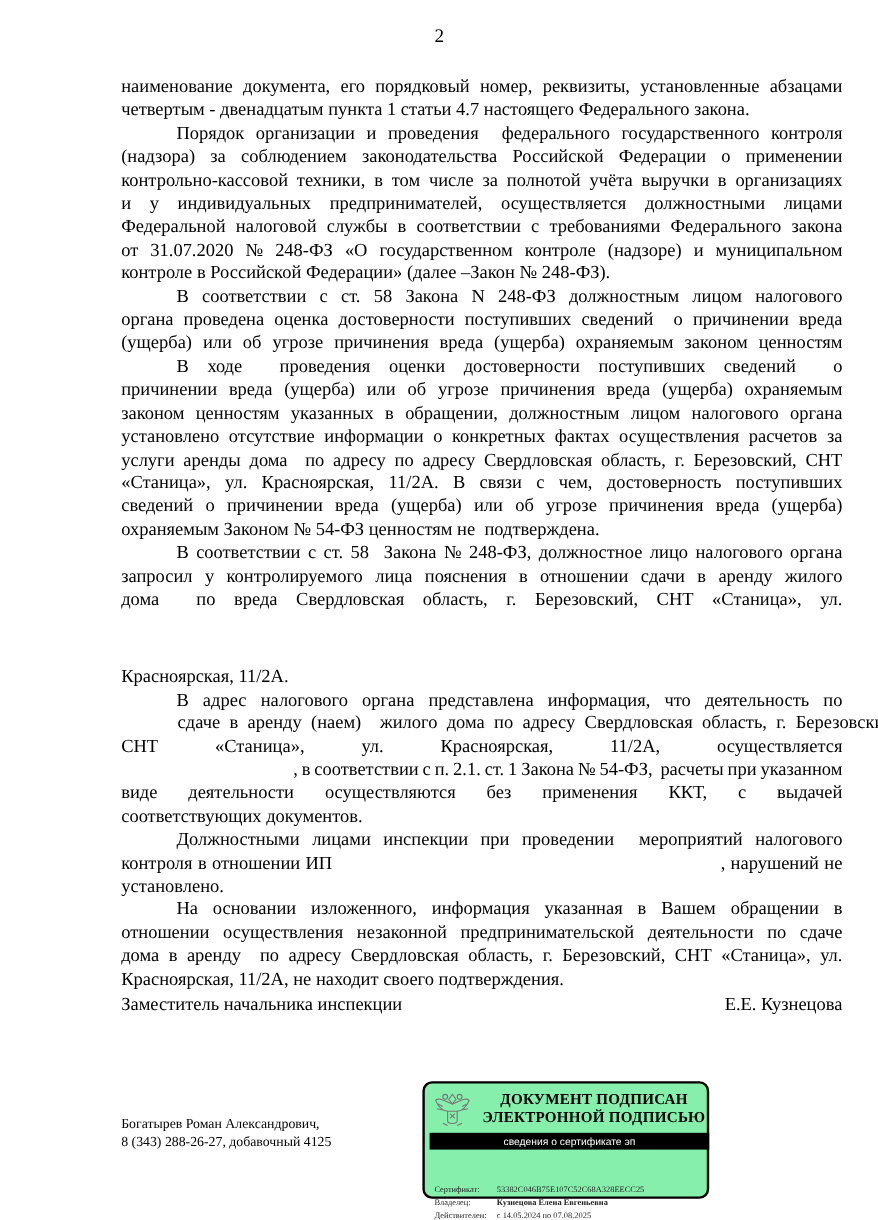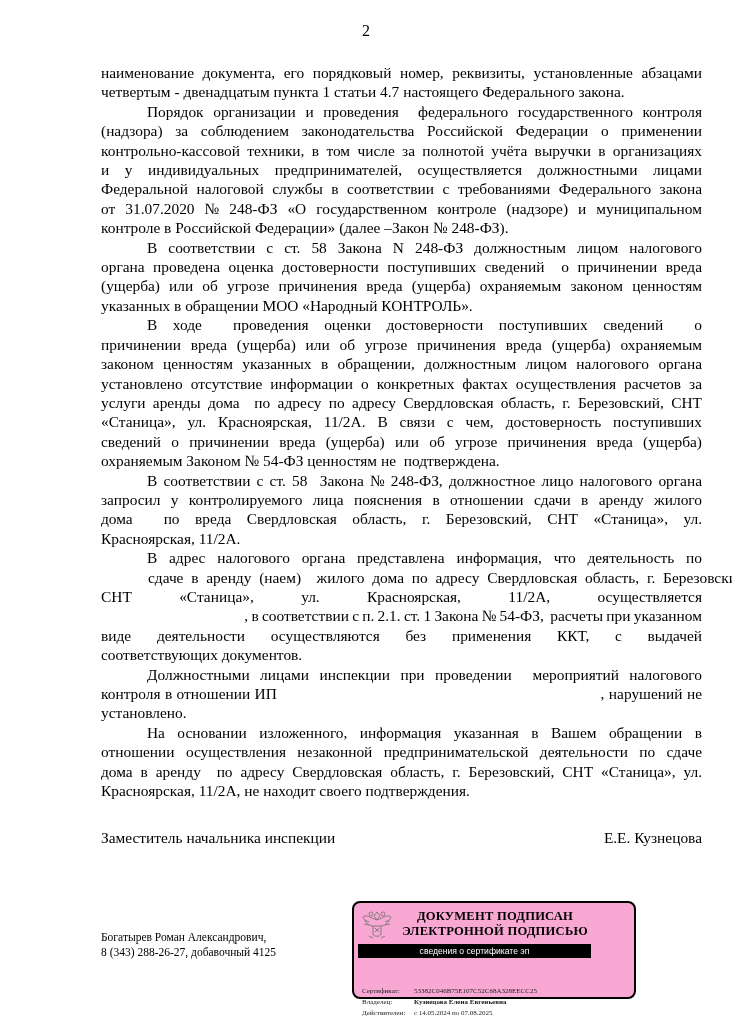--- a/index.html
+++ b/index.html
@@ -6,21 +6,21 @@
   body { width: 732px; height: 1017px; position: relative; overflow: hidden;
          font-family: "Liberation Serif", "DejaVu Serif", serif; color: #000; }
   .page-num { position: absolute; top: 22px; left: 0; width: 100%; text-align: center; font-size: 16px; }
   .body { position: absolute; left: 101px; top: 63px; width: 601px; font-size: 15.4px; line-height: 19.4px; }
   .p { text-align: justify; margin: 0; }
   .p.indent { text-indent: 46px; }
   .line { display: block; text-align: justify; text-align-last: justify; white-space: nowrap; }
   .line.last { text-align-last: left; }
   .sig-row { position: absolute; left: 101px; top: 829px; width: 601px; font-size: 15.4px; display: flex; justify-content: space-between; }
   .contact { position: absolute; left: 101px; top: 930px; font-size: 11.5px; line-height: 15px; }
-  .stamp { position: absolute; left: 352px; top: 901px; width: 284px; height: 98px; border: 2.5px solid #000; border-radius: 8px; box-sizing: border-box; background: #f9a8d4; }
+  .stamp { position: absolute; left: 352px; top: 901px; width: 239px; height: 98px; border: 2.5px solid #000; border-radius: 8px; box-sizing: border-box; background: #86efac; }
   .stamp .emblem { position: absolute; left: 7px; top: 5px; width: 32px; height: 34px; }
   .stamp .title { position: absolute; left: 42px; top: 6px; width: 198px; text-align: center; font-weight: bold; font-size: 12.6px; line-height: 15px; letter-spacing: 0.2px; }
   .stamp .bar { position: absolute; left: 4px; top: 41px; width: 233px; height: 14px; background: #000; color: #fff; font-family: "Liberation Sans", "DejaVu Sans", sans-serif; font-size: 8.6px; line-height: 14px; text-align: center; }
   .stamp .info { position: absolute; left: 8px; top: 59px; font-size: 7px; line-height: 11px; color: #222; margin-top: 24px; }
   .stamp .info .row { display: flex; }
   .stamp .info .k { width: 52px; }
   .stamp .info .v.bold { font-weight: bold; }
 </style>
 </head>
 <body>
@@ -38,37 +38,36 @@
       <span class="line" style="white-space: pre; display: block; text-indent: 0px; word-spacing: 3.49688px;">контрольно-кассовой техники, в том числе за полнотой учёта выручки в организациях</span>
       <span class="line" style="white-space: pre; display: block; text-indent: 0px; word-spacing: 11.6484px;">и у индивидуальных предпринимателей, осуществляется должностными лицами</span>
       <span class="line" style="white-space: pre; display: block; text-indent: 0px; word-spacing: 4.64258px;">Федеральной налоговой службы в соответствии с требованиями Федерального закона</span>
       <span class="line" style="white-space: pre; display: block; text-indent: 0px; word-spacing: 6.19271px;">от 31.07.2020 № 248-ФЗ «О государственном контроле (надзоре) и муниципальном</span>
       <span class="line last" style="white-space: pre; display: block; text-indent: 0px;">контроле в Российской Федерации» (далее –Закон № 248-ФЗ).</span>
     </div>
     <div class="p indent">
       <span class="line" style="padding-left: 46px; white-space: pre; display: block; text-indent: 0px; word-spacing: 7.18125px;">В соответствии с ст. 58 Закона N 248-ФЗ должностным лицом налогового</span>
       <span class="line" style="white-space: pre; display: block; text-indent: 0px; word-spacing: 4.55556px;">органа проведена оценка достоверности поступивших сведений  о причинении вреда</span>
       <span class="line" style="white-space: pre; display: block; text-indent: 0px; word-spacing: 5.2691px;">(ущерба) или об угрозе причинения вреда (ущерба) охраняемым законом ценностям</span>
-      <span class="line last" style="white-space: pre; display: block; text-indent: 0px;">указанных в обращении МОО «Народный КОНТРОЛЬ».</span>
     </div>
     <div class="p indent">
       <span class="line" style="padding-left: 46px; white-space: pre; display: block; text-indent: 0px; word-spacing: 11.7066px;">В ходе  проведения оценки достоверности поступивших сведений  о</span>
       <span class="line" style="white-space: pre; display: block; text-indent: 0px; word-spacing: 5.96875px;">причинении вреда (ущерба) или об угрозе причинения вреда (ущерба) охраняемым</span>
       <span class="line" style="white-space: pre; display: block; text-indent: 0px; word-spacing: 5.57422px;">законом ценностям указанных в обращении, должностным лицом налогового органа</span>
       <span class="line" style="white-space: pre; display: block; text-indent: 0px; word-spacing: 4.14648px;">установлено отсутствие информации о конкретных фактах осуществления расчетов за</span>
       <span class="line" style="white-space: pre; display: block; text-indent: 0px; word-spacing: 3.4974px;">услуги аренды дома  по адресу по адресу Свердловская область, г. Березовский, СНТ</span>
       <span class="line" style="white-space: pre; display: block; text-indent: 0px; word-spacing: 8.06944px;">«Станица», ул. Красноярская, 11/2А. В связи с чем, достоверность поступивших</span>
       <span class="line" style="white-space: pre; display: block; text-indent: 0px; word-spacing: 6.36719px;">сведений о причинении вреда (ущерба) или об угрозе причинения вреда (ущерба)</span>
       <span class="line last" style="white-space: pre; display: block; text-indent: 0px;">охраняемым Законом № 54-ФЗ ценностям не  подтверждена.</span>
     </div>
     <div class="p indent">
       <span class="line" style="padding-left: 46px; white-space: pre; display: block; text-indent: 0px; word-spacing: 2.32682px;">В соответствии с ст. 58  Закона № 248-ФЗ, должностное лицо налогового органа</span>
       <span class="line" style="white-space: pre; display: block; text-indent: 0px; word-spacing: 6.47656px;">запросил у контролируемого лица пояснения в отношении сдачи в аренду жилого</span>
       <span class="line" style="white-space: pre; display: block; text-indent: 0px; word-spacing: 10.8562px;">дома  по вреда Свердловская область, г. Березовский, СНТ «Станица», ул.</span>
-      <span class="line last" style="white-space: pre; display: block; text-indent: 0px;">Красноярская, 11/2А.</span>
+      <span class="line last" style="white-space: pre; display: block; text-indent: 0px; margin-top: 45px;">Красноярская, 11/2А.</span>
     </div>
     <div class="p indent">
       <span class="line" style="padding-left: 46px; white-space: pre; display: block; text-indent: 0px; word-spacing: 7.92578px;">В адрес налогового органа представлена информация, что деятельность по</span>
       <span class="line" style="white-space: pre; display: block; text-indent: 0px; word-spacing: 3.93229px; margin-left: 47px;">сдаче в аренду (наем)  жилого дома по адресу Свердловская область, г. Березовский,</span>
       <span class="line" style="white-space: pre; display: block; text-indent: 0px; word-spacing: 43.5438px;">СНТ «Станица», ул. Красноярская, 11/2А, осуществляется</span>
       <span class="line" style="white-space: pre; display: block; text-indent: 0px; word-spacing: -0.590787px;">                                            , в соответствии с п. 2.1. ст. 1 Закона № 54-ФЗ,  расчеты при указанном</span>
       <span class="line" style="white-space: pre; display: block; text-indent: 0px; word-spacing: 21.8862px;">виде деятельности осуществляются без применения ККТ, с выдачей</span>
       <span class="line last" style="white-space: pre; display: block; text-indent: 0px;">соответствующих документов.</span>
     </div>
     <div class="p indent">

